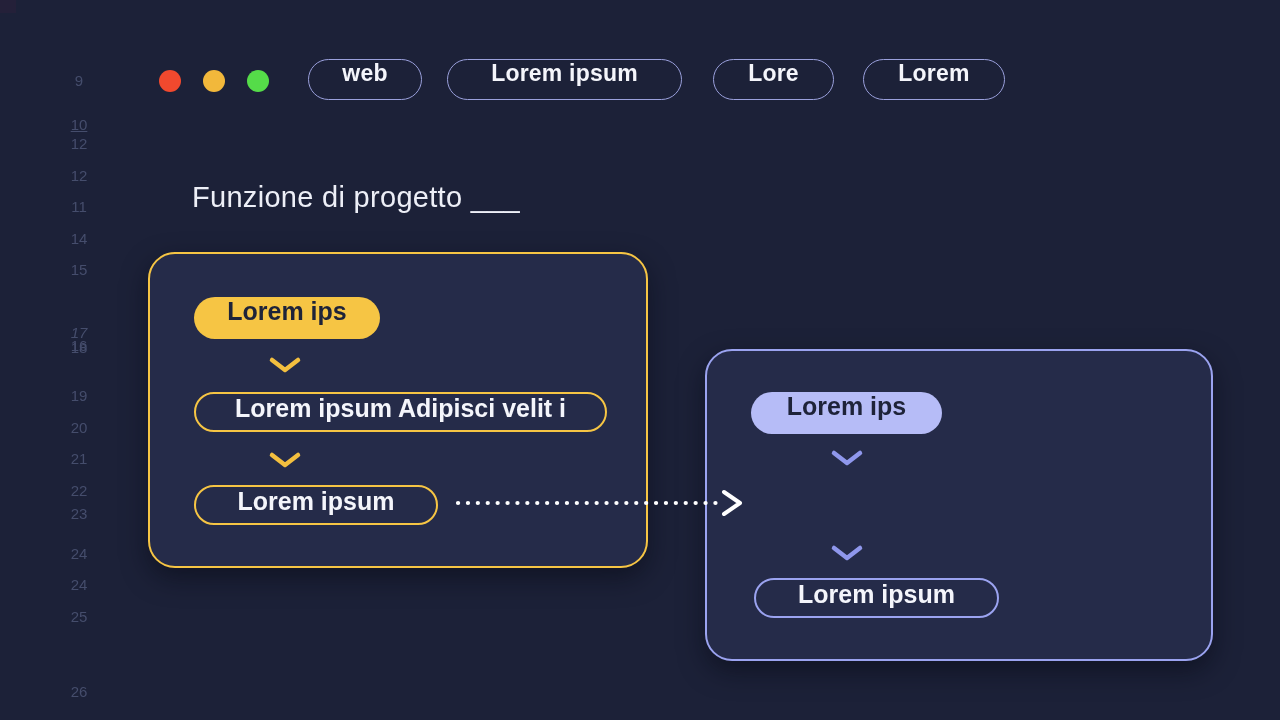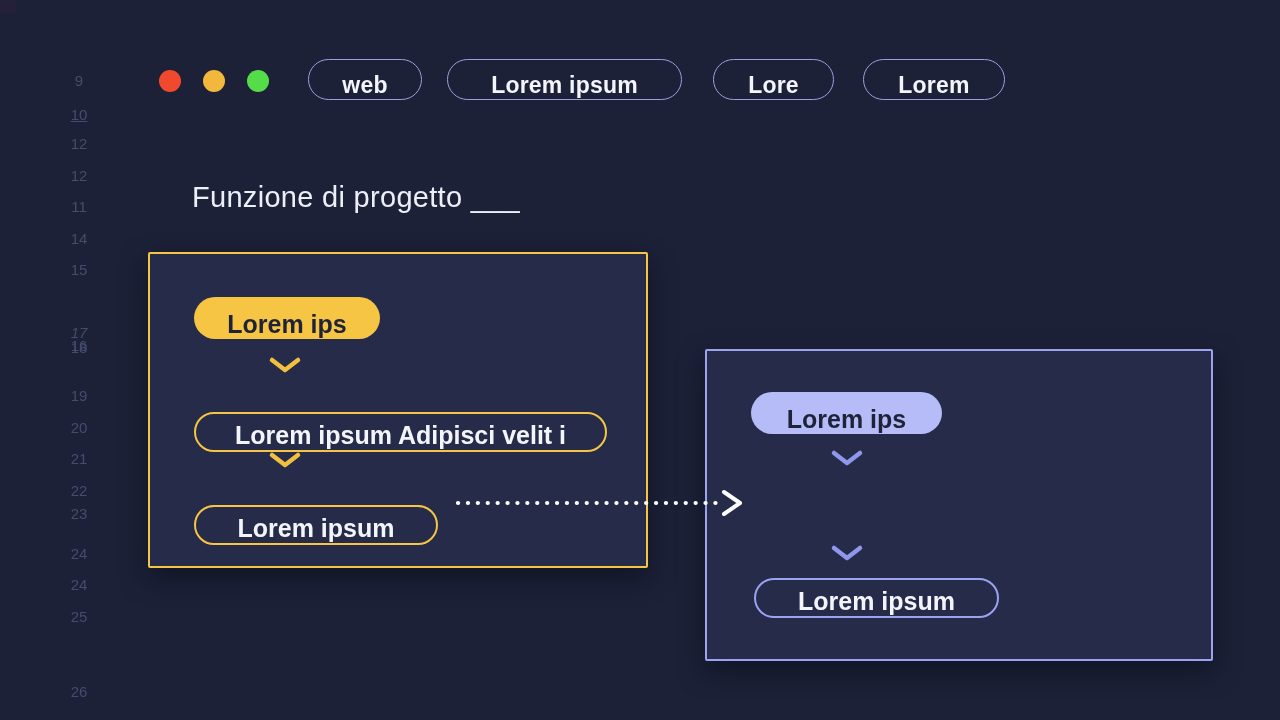--- a/index.html
+++ b/index.html
@@ -30,40 +30,40 @@
     background:var(--corner);
   }
   .ln{
     position:absolute;left:62px;width:34px;text-align:center;
     color:var(--gutter);font-size:15px;line-height:16px;
   }
   .traffic-dot{
     position:absolute;top:70px;width:22px;height:22px;border-radius:50%;
   }
   .pill{
-    position:absolute;display:flex;align-items:flex-end;justify-content:center;
+    position:absolute;display:flex;align-items:flex-start;justify-content:center;
     border-radius:999px;color:var(--text-light);white-space:nowrap;
   }
   .tab-pill{
     top:59px;height:41px;border:1.5px solid var(--tab-border);
     font-size:23px;font-weight:600;letter-spacing:.2px;cursor:pointer;
   }
   .page-title{
     position:absolute;left:192px;top:181px;
     font-size:29px;color:var(--title);letter-spacing:.3px;
   }
   .card{
-    position:absolute;border-radius:2px;background:var(--card-bg);
+    position:absolute;border-radius:27px;background:var(--card-bg);
     box-shadow:0 10px 26px rgba(5,8,18,.5);
   }
   .card.yellow{border:2px solid var(--yellow);}
   .card.lav{border:2px solid var(--lav-border);}
   .node{font-size:25px;font-weight:600;}
   .node.filled-yellow{background:var(--yellow);color:var(--text-dark);}
-  .node.outline-yellow{border:2px solid var(--yellow);margin-top:20px;}
+  .node.outline-yellow{border:2px solid var(--yellow);}
   .node.filled-lav{background:var(--lav-fill);color:var(--text-dark);}
   .node.outline-lav{border:2px solid var(--lav-border);}
   .chev{position:absolute;width:36px;height:20px;}
   .chev svg{display:block;}
   .chev.yellow{color:var(--yellow-chev);}
   .chev.lav{color:var(--lav-chev);}
   .dotted-arrow{position:absolute;left:452px;top:487px;z-index:10;}
 
   
   .lc-p1{left:44px;top:43px;width:186px;height:42px;}
@@ -79,21 +79,21 @@
   .rc-c2{left:122px;top:192px;}
   .rc-p3{left:47px;top:227px;width:245px;height:40px;}
 </style>
 </head>
 <body>
 
 <div class="corner-chip"></div>
 
 <div id="gutter">
     <div class="ln" style="top: 73px;">9</div>
-    <div class="ln" style="top: 107px; text-decoration: underline;">10</div>
+    <div class="ln" style="top: 117px; text-decoration: underline;">10</div>
     <div class="ln" style="top: 136px;">12</div>
     <div class="ln" style="top: 167.5px;">12</div>
     <div class="ln" style="top: 199px;">11</div>
     <div class="ln" style="top: 230.5px;">14</div>
     <div class="ln" style="top: 262px;">15</div>
     <div class="ln" style="top: 293.5px; margin-top: 44px;">16</div>
     <div class="ln" style="top: 325px; font-style: italic;">17</div>
     <div class="ln" style="top: 340px;">18</div>
     <div class="ln" style="top: 388px;">19</div>
     <div class="ln" style="top: 419.5px;">20</div>

